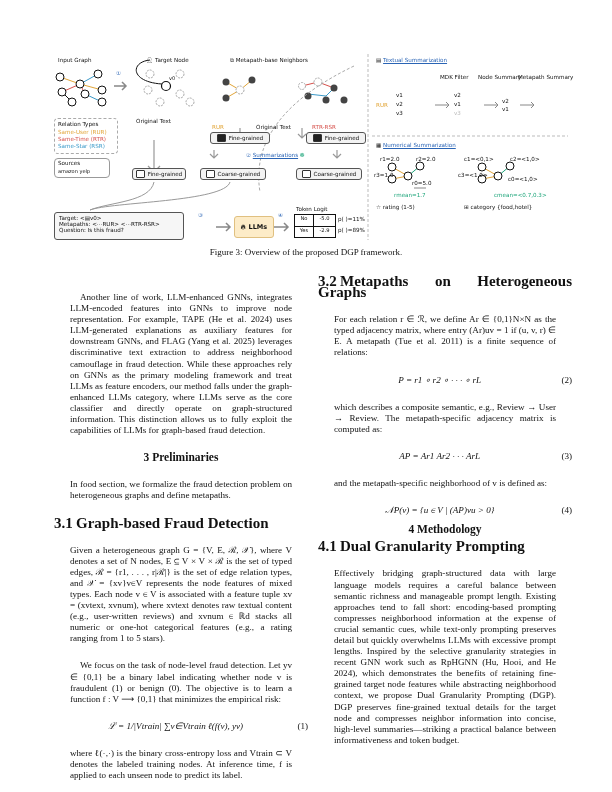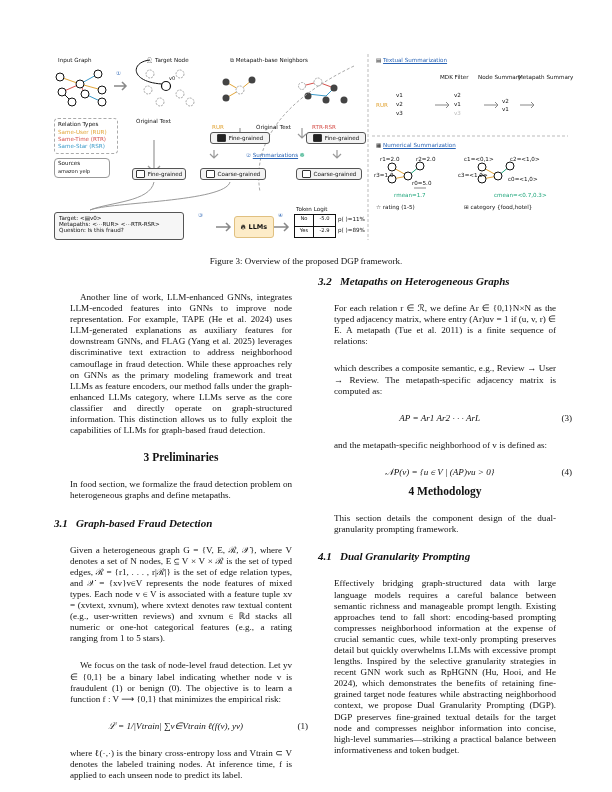--- a/index.html
+++ b/index.html
@@ -4,26 +4,26 @@
 <style>
   html,body{margin:0;padding:0;background:#fff;}
   body{width:612px;height:792px;position:relative;overflow:hidden;font-family:"Liberation Serif",serif;color:#111;}
   .fig{position:absolute;left:50px;top:52px;width:520px;height:192px;font-family:"DejaVu Sans",sans-serif;}
   .fig svg{position:absolute;left:0;top:0;}
   .lbl{position:absolute;font-size:5.6px;white-space:nowrap;color:#111;}
   .box{position:absolute;border:1px solid #555;border-radius:3px;background:#f3f3f3;font-size:5.6px;display:flex;align-items:center;justify-content:center;gap:3px;white-space:nowrap;}
   .box .ic{display:inline-block;width:7px;height:6px;border:1px solid #333;border-radius:1px;background:#fff;}
   .box.dark .ic{background:#222;}
   .dash{position:absolute;border:1px dashed #aaa;border-radius:4px;}
-  .caption{position:absolute;left:0;width:612px;top:256px;text-align:center;font-size:9px;}
+  .caption{position:absolute;left:0;width:612px;top:247px;text-align:center;font-size:9px;}
   .col{position:absolute;top:276px;width:254px;font-size:9.1px;line-height:11.1px;text-align:justify;}
   .col p{margin:16px;text-indent:10px;}
   .col p.ni{text-indent:0;}
   .h2{font-weight:bold;font-size:11.5px;text-align:center;margin:8px 0 4px 0;}
-  .h3{font-weight:bold;font-size:11px;margin:6px 0 3px 0;font-style:italic;}
+  .h3{font-weight:bold;font-size:15px;margin:6px 0 3px 0;}
   .h3 .n{display:inline-block;width:22px;}
   .eq{display:flex;justify-content:space-between;align-items:center;margin:6px 0;font-style:italic;}
   .eq .body{flex:1;text-align:center;}
   .eq .num{font-style:normal;}
   .blue{color:#2a64b5;text-decoration:underline;}
   .ora{color:#e2a63a;}
   .red{color:#d6504b;}
   .grn{color:#1da57a;}
 </style>
 </head>
@@ -232,27 +232,30 @@
   <div class="eq">
       <span class="body">ℒ = 1/|Vtrain| ∑v∈Vtrain ℓ(f(v), yv)</span>
       <span class="num">(1)</span>
     </div>
   <p class="ni">where ℓ(·,·) is the binary cross-entropy loss and Vtrain ⊂ V denotes the labeled training nodes. At inference time, f is applied to each unseen node to predict its label.</p>
 </div>
 
 <div class="col" style="left:318px;">
   <div class="h3" style="margin-top:0;"><span class="n">3.2</span><span>Metapaths on Heterogeneous Graphs</span></div>
   <p class="ni">For each relation r ∈ ℛ, we define Ar ∈ {0,1}N×N as the typed adjacency matrix, where entry (Ar)uv = 1 if (u, v, r) ∈ E. A metapath (Tue et al. 2011) is a finite sequence of relations:</p>
+  <div class="eq">
+      <span class="body">P = r1 ∘ r2 ∘ · · · ∘ rL</span>
+      <span class="num">(2)</span>
+    </div>
   <p class="ni">which describes a composite semantic, e.g., Review → User → Review. The metapath-specific adjacency matrix is computed as:</p>
   <div class="eq">
       <span class="body">AP = Ar1 Ar2 · · · ArL</span>
       <span class="num">(3)</span>
     </div>
   <p class="ni">and the metapath-specific neighborhood of v is defined as:</p>
   <div class="eq">
       <span class="body">𝒩P(v) = {u ∈ V | (AP)vu &gt; 0}</span>
       <span class="num">(4)</span>
     </div>
   <div class="h2">4   Methodology</div>
-  <p class="ni">This section details the component design of the dual-granularity prompting framework.</p>
   <div class="h3"><span class="n">4.1</span><span>Dual Granularity Prompting</span></div>
   <p class="ni">Effectively bridging graph-structured data with large language models requires a careful balance between semantic richness and manageable prompt length. Existing approaches tend to fall short: encoding-based prompting compresses neighborhood information at the expense of crucial semantic cues, while text-only prompting preserves detail but quickly overwhelms LLMs with excessive prompt lengths. Inspired by the selective granularity strategies in recent GNN work such as RpHGNN (Hu, Hooi, and He 2024), which demonstrates the benefits of retaining fine-grained target node features while abstracting neighborhood context, we propose Dual Granularity Prompting (DGP). DGP preserves fine-grained textual details for the target node and compresses neighbor information into concise, high-level summaries—striking a practical balance between informativeness and token budget.</p>
 </div>
 
 </body></html>

